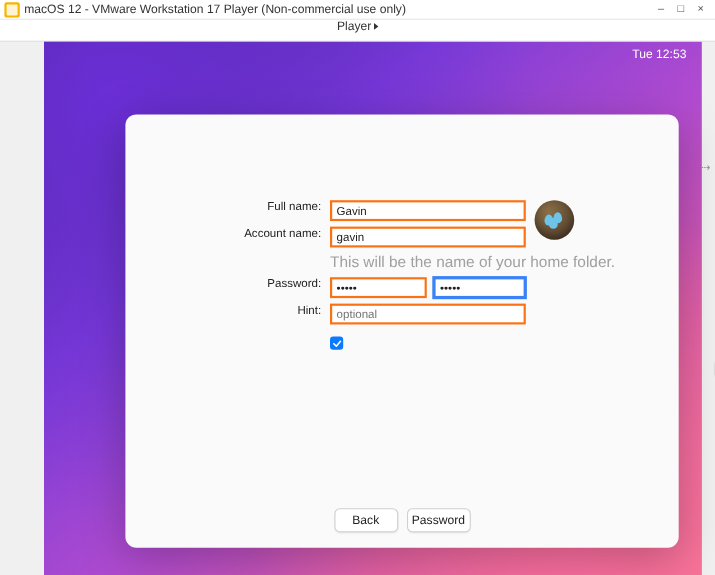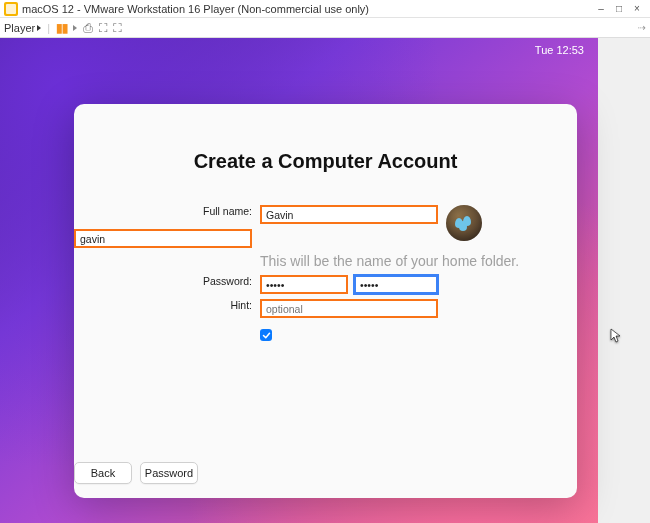--- a/index.html
+++ b/index.html
@@ -7,33 +7,33 @@
   body { background: #f0f0f0; }
 
   
   .vmw-title { height: 18px; display: flex; align-items: center; background: #fff; border-bottom: 1px solid #e3e3e3; font-size: 11px; padding: 0 4px; }
   .vmw-title .app-icon { width: 14px; height: 14px; background: #f7b500; border-radius: 2px; margin-right: 4px; position: relative; }
   .vmw-title .app-icon::after { content:""; position:absolute; inset:2px; background:#fff3d1; border-radius:1px;}
   .vmw-title .title-text { flex: 1; color: #333; }
   .vmw-title .win-btn { width: 18px; text-align: center; color: #555; font-size: 10px; cursor: default; }
 
   
-  .vmw-toolbar { height: 20px; background: #fff; display: flex; align-items: center; font-size: 11px; padding: 0 4px; gap: 6px; border-bottom: 1px solid #ddd; }
+  .vmw-toolbar { height: 20px; background: #fff; display: flex; align-items: center; font-size: 11px; padding: 0 4px; gap: 6px; border-bottom: 1px solid #ddd; flex-direction: column; }
   .vmw-toolbar .player-btn { color: #333; display:flex; align-items:center; gap:2px;}
   .vmw-toolbar .sep { color: #ccc; }
   .vmw-toolbar .tb-icon { color: #666; font-size: 12px; }
   .vmw-toolbar .pause { color: #f7931e; font-weight: bold; letter-spacing: -1px; font-size:12px;}
   .vmw-toolbar .tri { width:0;height:0;border-left:4px solid #333;border-top:3px solid transparent;border-bottom:3px solid transparent;}
   .vmw-toolbar .right { margin-left:auto; color:#999; font-size:10px; }
 
   
   .desktop { position: relative; width: 598px; height: 485px; background:
     radial-gradient(circle at 80% 90%, #ff6ea0 0%, rgba(255,110,160,0) 45%),
     radial-gradient(circle at 10% 10%, #6b2fd6 0%, rgba(107,47,214,0) 55%),
-    linear-gradient(140deg, #3a1f7a 0%, #7a3bd6 30%, #b04bd0 55%, #d65aa8 75%, #f07a8c 100%);
+    linear-gradient(140deg, #3a1f7a 0%, #7a3bd6 30%, #b04bd0 55%, #d65aa8 75%, #f07a8c 100%); margin-left: 40px;
   }
   .menubar-time { position: absolute; top: 6px; right: 14px; color: #fff; font-size: 11px; font-weight: 500; }
 
   
   .card { position: absolute; left: 74px; top: 66px; width: 503px; height: 394px; background: #fafafa; border-radius: 10px; box-shadow: 0 10px 40px rgba(0,0,0,0.25); display:flex; flex-direction:column; }
   .card-body { flex:1; padding-top: 46px; }
   .heading { text-align: center; font-size: 20px; font-weight: 700; color: #111; }
   .subhead { text-align: center; font-size: 10.5px; color: #333; margin-top: 10px; }
 
   .form { margin-top: 32px; position: relative; }
@@ -48,32 +48,32 @@
   .avatar { position:absolute; left: 372px; top: 0px; width:36px; height:36px; border-radius:50%; background: radial-gradient(circle at 35% 30%, #8b6f47 0%, #5a4530 70%, #3b2d1f 100%); display:flex; align-items:center; justify-content:center; overflow:hidden; box-shadow: inset 0 -4px 8px rgba(0,0,0,0.3);}
   .avatar .eggs { position:relative; width:20px; height:14px; }
   .avatar .egg { position:absolute; width:8px; height:10px; background:#6ec4e8; border-radius:50% 50% 50% 50% / 60% 60% 40% 40%; }
   .avatar .e1{left:1px;top:2px;} .avatar .e2{left:9px;top:0px;} .avatar .e3{left:5px;top:5px;}
 
   .check-row { display:flex; align-items:center; margin-left:186px; margin-top:8px; gap:6px;}
   .checkbox { width:12px; height:12px; background:#0a7aff; border-radius:3px; display:flex; align-items:center; justify-content:center;}
   .checkbox svg { width:9px; height:9px; }
   .check-label { font-size:10.5px; color:#222;}
 
-  .card-footer { height: 50px; display:flex; align-items:center; justify-content:flex-start; gap:8px;}
+  .card-footer { height: 50px; display:flex; align-items:center; justify-content:center; gap:8px;}
   .mac-btn { min-width:58px; height:22px; border:1px solid #d0d0d0; background:#fff; border-radius:5px; font-size:11px; color:#222; display:flex;align-items:center;justify-content:center; box-shadow: 0 1px 1px rgba(0,0,0,0.04);}
 
   .cursor { position:absolute; left:607px; top:290px; color:#fff; }
   .cursor svg { width:16px; height:16px; filter: drop-shadow(0 1px 1px rgba(0,0,0,0.5));}
 </style>
 </head>
 <body>
 
 <div class="vmw-title">
   <div class="app-icon"></div>
-  <div class="title-text">macOS 12 - VMware Workstation 16 Player (Non-commercial use only)</div>
+  <div class="title-text">macOS 12 - VMware Workstation 17 Player (Non-commercial use only)</div>
   <div class="win-btn">–</div>
   <div class="win-btn">□</div>
   <div class="win-btn">×</div>
 </div>
 <div class="vmw-toolbar">
   <div class="player-btn">
     <span>Player</span>
     <span class="tri"></span>
   </div>
   <span class="sep">|</span>
@@ -83,36 +83,36 @@
   <span class="tb-icon">⛶</span>
   <span class="tb-icon">⛶</span>
   <span class="right">⇢</span>
 </div>
 
 <div class="desktop">
   <div class="menubar-time">Tue 12:53</div>
 
   <div class="card">
     <div class="card-body">
-      <div class="heading">Create a Computer Account</div>
 
       <div class="form">
         <div class="avatar">
           <div class="eggs">
             <div class="egg e1"></div>
             <div class="egg e2"></div>
             <div class="egg e3"></div>
           </div>
         </div>
 
         <div class="form-row">
           <div class="form-label">Full name:</div>
           <input class="form-input wide" value="Gavin" style="">
         </div>
         <div class="form-row">
+          <div class="form-label">Account name:</div>
           <input class="form-input wide" value="gavin" style="">
         </div>
         <div class="helper">This will be the name of your home folder.</div>
 
         <div class="form-row">
           <div class="form-label">Password:</div>
           <div class="pw-pair">
             <input class="form-input" style="width: 88px;" value="•••••">
             <input class="form-input focus" style="width: 84px;" value="•••••">
           </div>

